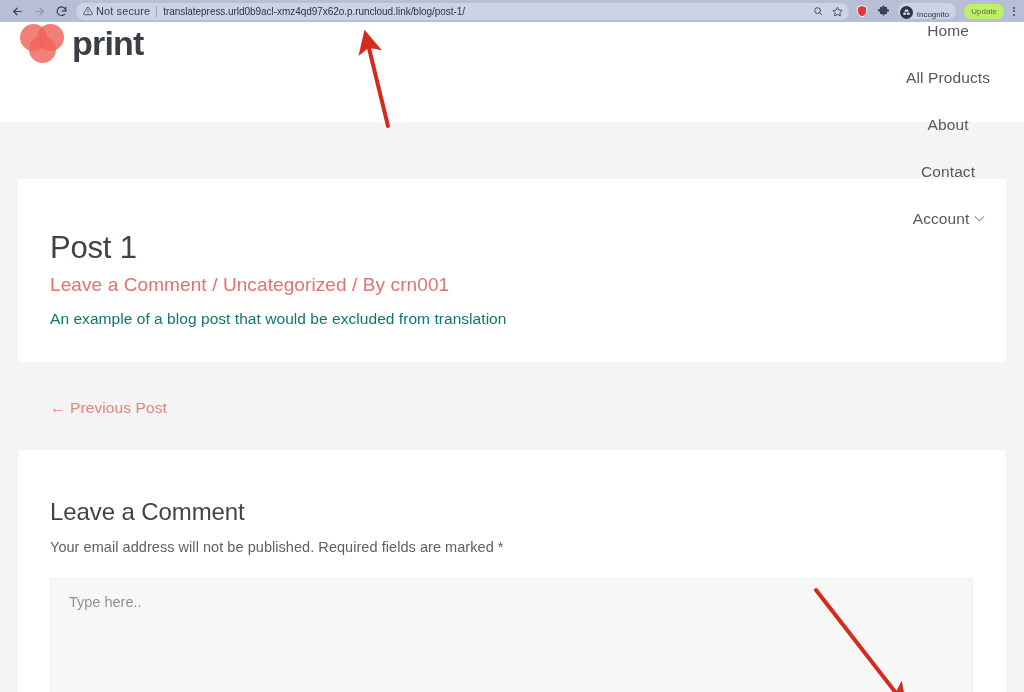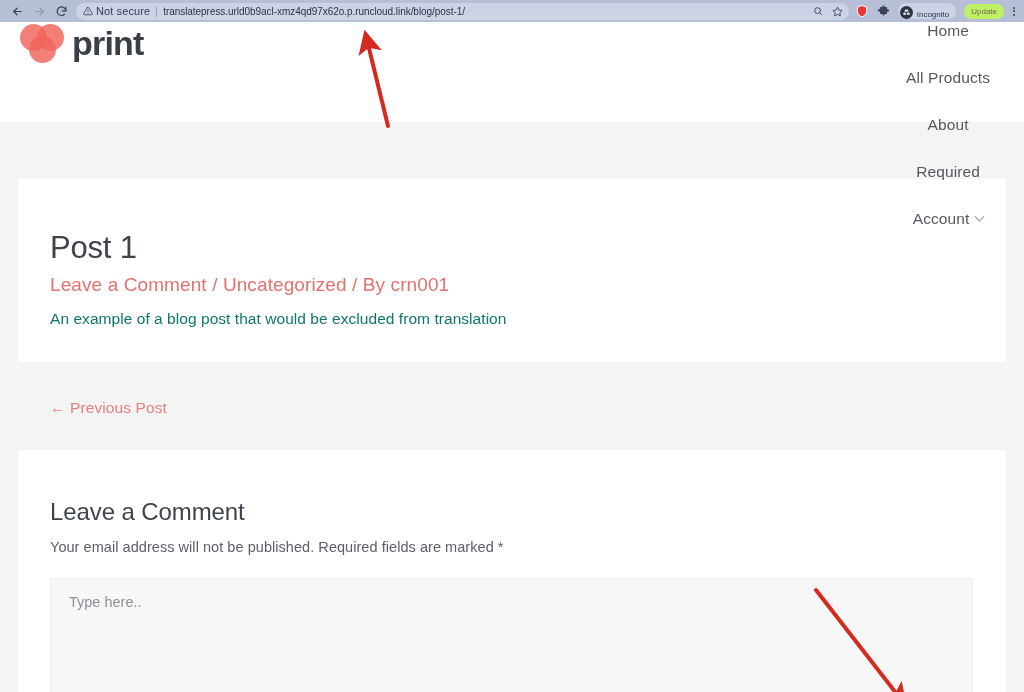--- a/index.html
+++ b/index.html
@@ -391,21 +391,21 @@
       <a class="nav-link" href="#">
         <span>Home</span>
       </a>
       <a class="nav-link" href="#">
         <span>All Products</span>
       </a>
       <a class="nav-link" href="#">
         <span>About</span>
       </a>
       <a class="nav-link" href="#">
-        <span>Required</span>
+        <span>Contact</span>
       </a>
       <a class="nav-link" href="#">
         <span>Account</span>
         <span class="chev"></span>
       </a>
     </nav>
   </div>
 
   <article class="card card-post">
     <h1 class="post-title">Post 1</h1>

